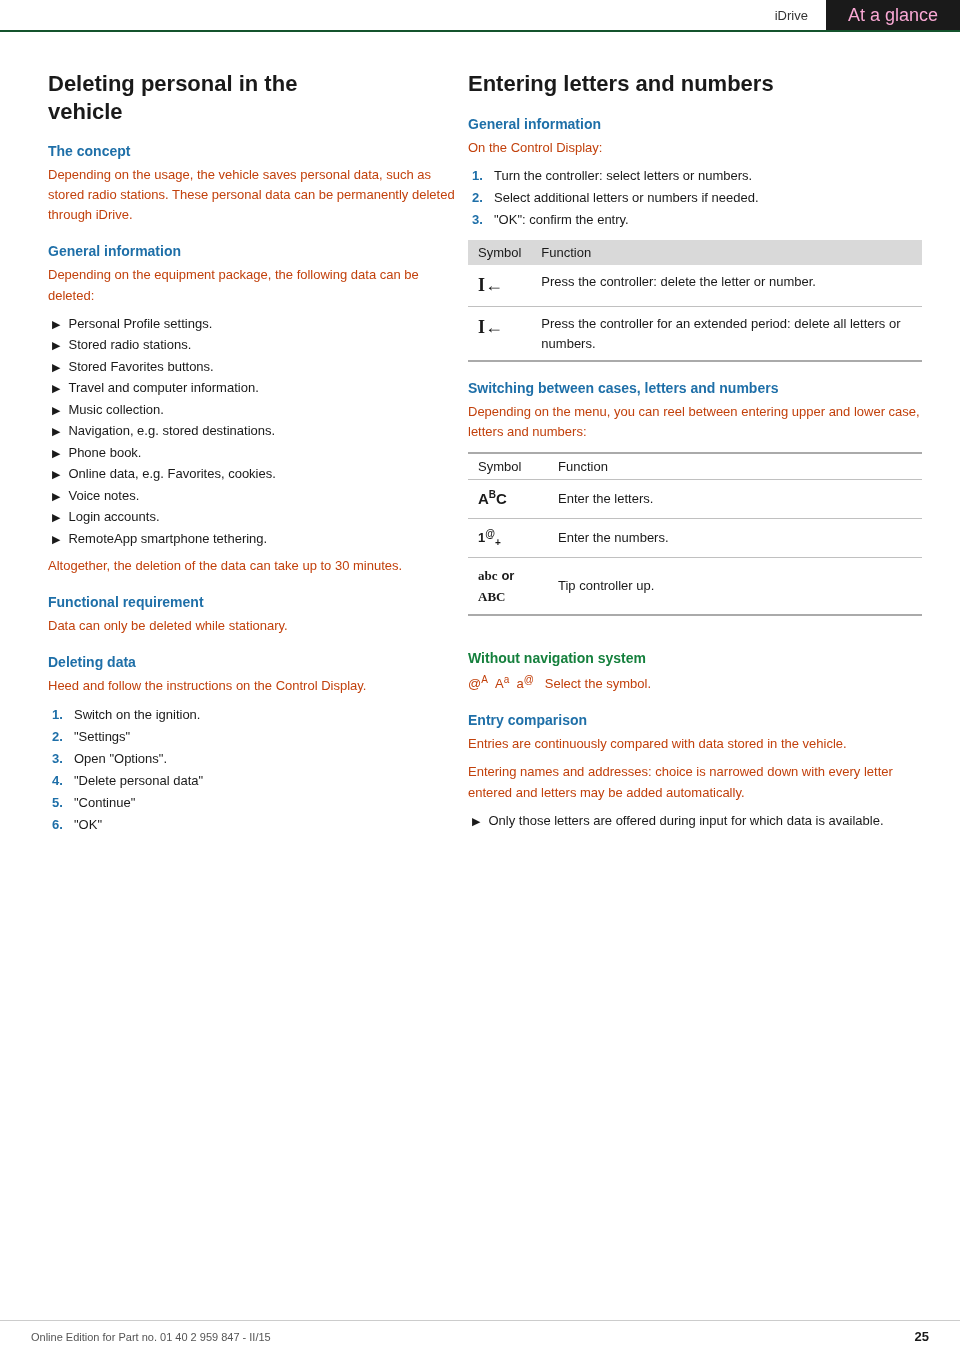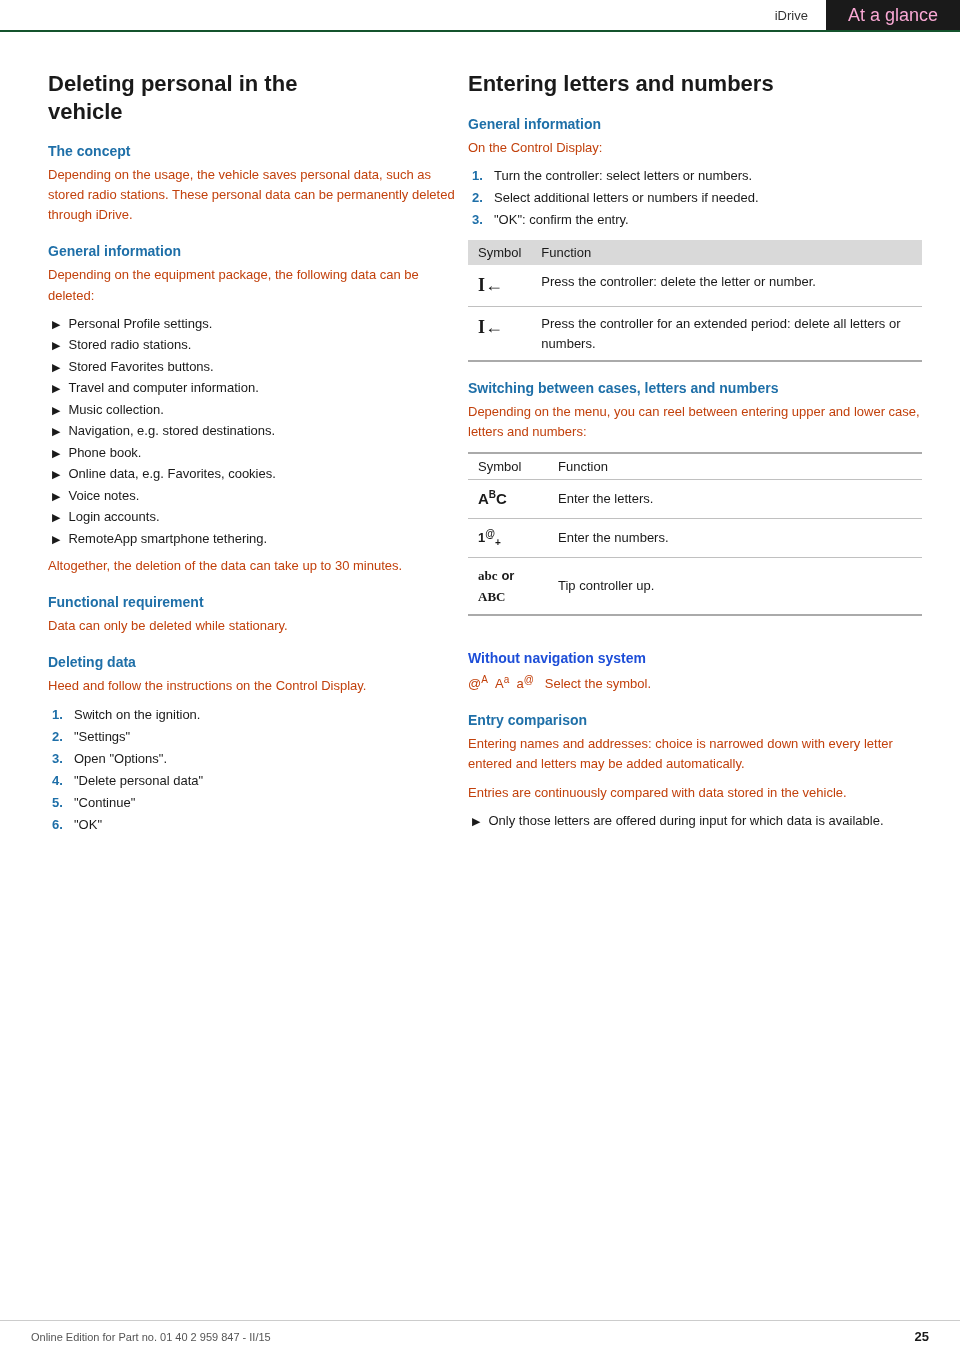--- a/index.html
+++ b/index.html
@@ -186,21 +186,21 @@
     .switch-symbol-cell {
       width: 80px;
       font-size: 14px;
       font-weight: bold;
     }
 
     
     .without-nav-title {
       font-size: 14px;
       font-weight: bold;
-      color: #1d4ed8;
+      color: #15803d;
       margin-top: 34px;
       margin-bottom: 6px;
     }
     .without-nav-content {
       font-size: 13px;
       line-height: 1.55;
       margin-bottom: 12px;
     }
 
     
@@ -397,22 +397,22 @@
         </tbody>
     </table>
 
     <div class="without-nav-title">Without navigation system</div>
     <p class="body-text without-nav-content">
       <span style="font-size:13px;">@<sup style="font-size:10px;">A</sup>&nbsp;&nbsp;A<sup style="font-size:10px;">a</sup>&nbsp;&nbsp;a<sup style="font-size:10px;">@</sup></span>
       <span>&nbsp; Select the symbol.</span>
     </p>
 
     <div class="subsection-title">Entry comparison</div>
+    <p class="body-text">Entries are continuously compared with data stored in the vehicle.</p>
     <p class="body-text">Entering names and addresses: choice is narrowed down with every letter entered and letters may be added automatically.</p>
-    <p class="body-text">Entries are continuously compared with data stored in the vehicle.</p>
 
     <div class="bullet-list">
       <div class="bullet-item">
         <span class="bullet-arrow">▶</span>
         <span>Only those letters are offered during input for which data is available.</span>
       </div>
     </div>
 
   </div>
 </div>

